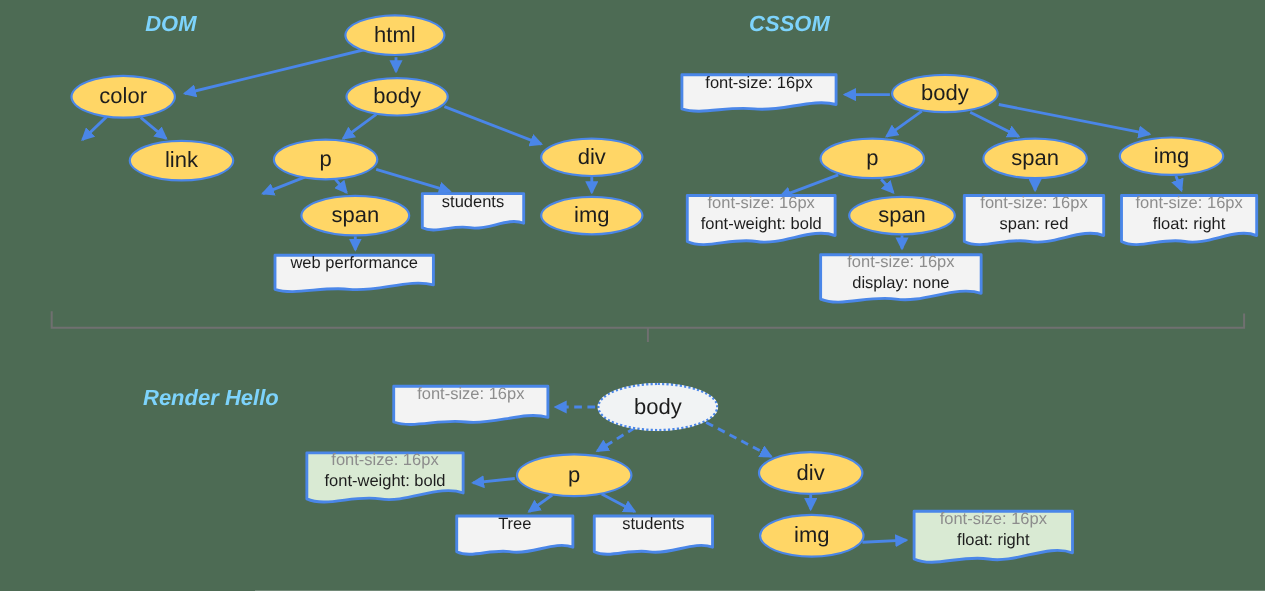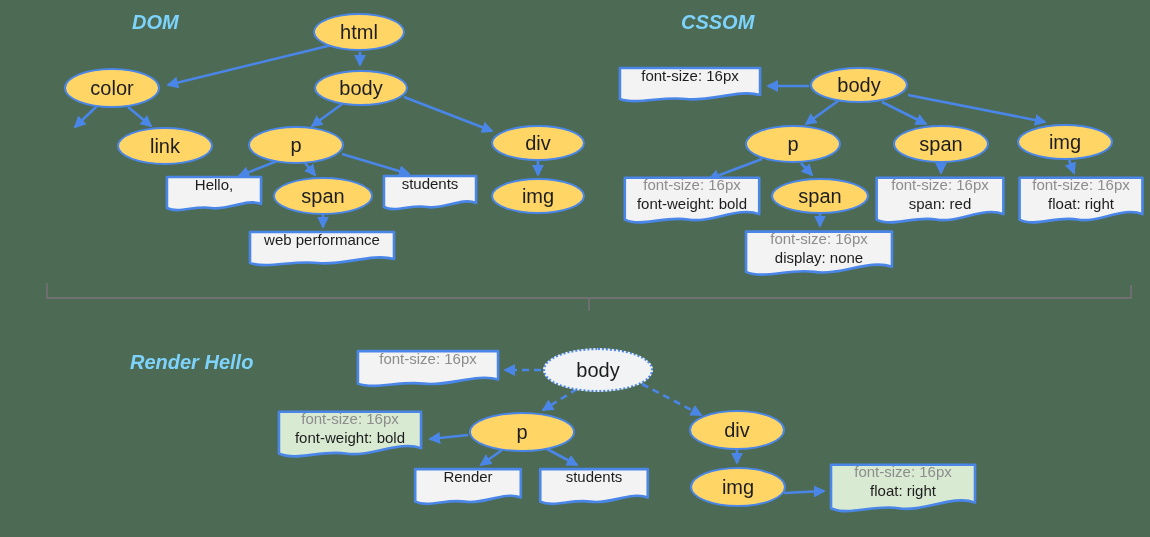--- a/index.html
+++ b/index.html
@@ -103,28 +103,20 @@
   <div class="ellipse" style="left:491px; top:125px; width:94px; height:36px;">
       <span>div</span>
     </div>
   <div class="ellipse" style="left:273px; top:177px; width:100px; height:38px;">
       <span>span</span>
     </div>
   <div class="ellipse" style="left:491px; top:178px; width:94px; height:36px;">
       <span>img</span>
     </div>
 
-  <div class="docbox" style="left:165px; top:175px; width:98px; height:40px;">
-    <svg class="shape" viewBox="0 0 100 40" preserveAspectRatio="none">
-        <path d="M2 2 H98 V29 C83 23 64 36 47 33 C31 30 14 39 2 33 Z"></path>
-      </svg>
-    <div class="txt">
-        <span>Hello,</span>
-      </div>
-  </div>
   <div class="docbox" style="left:382px; top:174px; width:96px; height:40px;">
     <svg class="shape" viewBox="0 0 100 40" preserveAspectRatio="none">
         <path d="M2 2 H98 V29 C83 23 64 36 47 33 C31 30 14 39 2 33 Z"></path>
       </svg>
     <div class="txt">
         <span>students</span>
       </div>
   </div>
   <div class="docbox" style="left:247px; top:230px; width:150px; height:40px;text-decoration:underline;">
     <svg class="shape" viewBox="0 0 100 40" preserveAspectRatio="none">
@@ -228,21 +220,21 @@
     <div class="txt">
         <span class="muted">font-size: 16px</span>
         <span>font-weight: bold</span>
       </div>
   </div>
   <div class="docbox" style="left:413px; top:467px; width:110px; height:42px;">
     <svg class="shape" viewBox="0 0 100 40" preserveAspectRatio="none">
         <path d="M2 2 H98 V29 C83 23 64 36 47 33 C31 30 14 39 2 33 Z"></path>
       </svg>
     <div class="txt">
-        <span>Render</span>
+        <span>Tree</span>
       </div>
   </div>
   <div class="docbox" style="left:538px; top:467px; width:112px; height:42px;">
     <svg class="shape" viewBox="0 0 100 40" preserveAspectRatio="none">
         <path d="M2 2 H98 V29 C83 23 64 36 47 33 C31 30 14 39 2 33 Z"></path>
       </svg>
     <div class="txt">
         <span>students</span>
       </div>
   </div>

